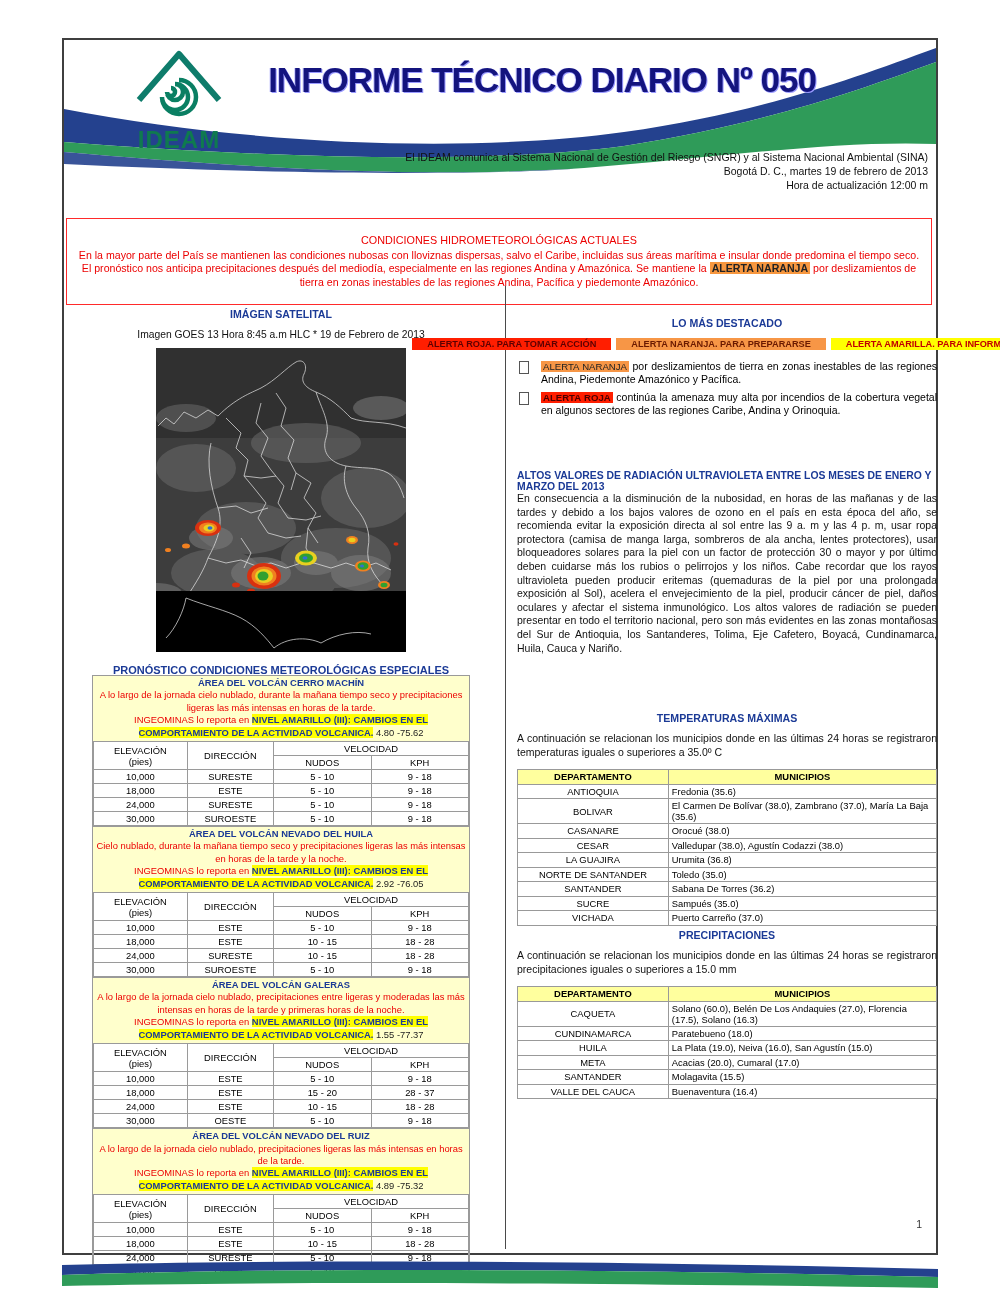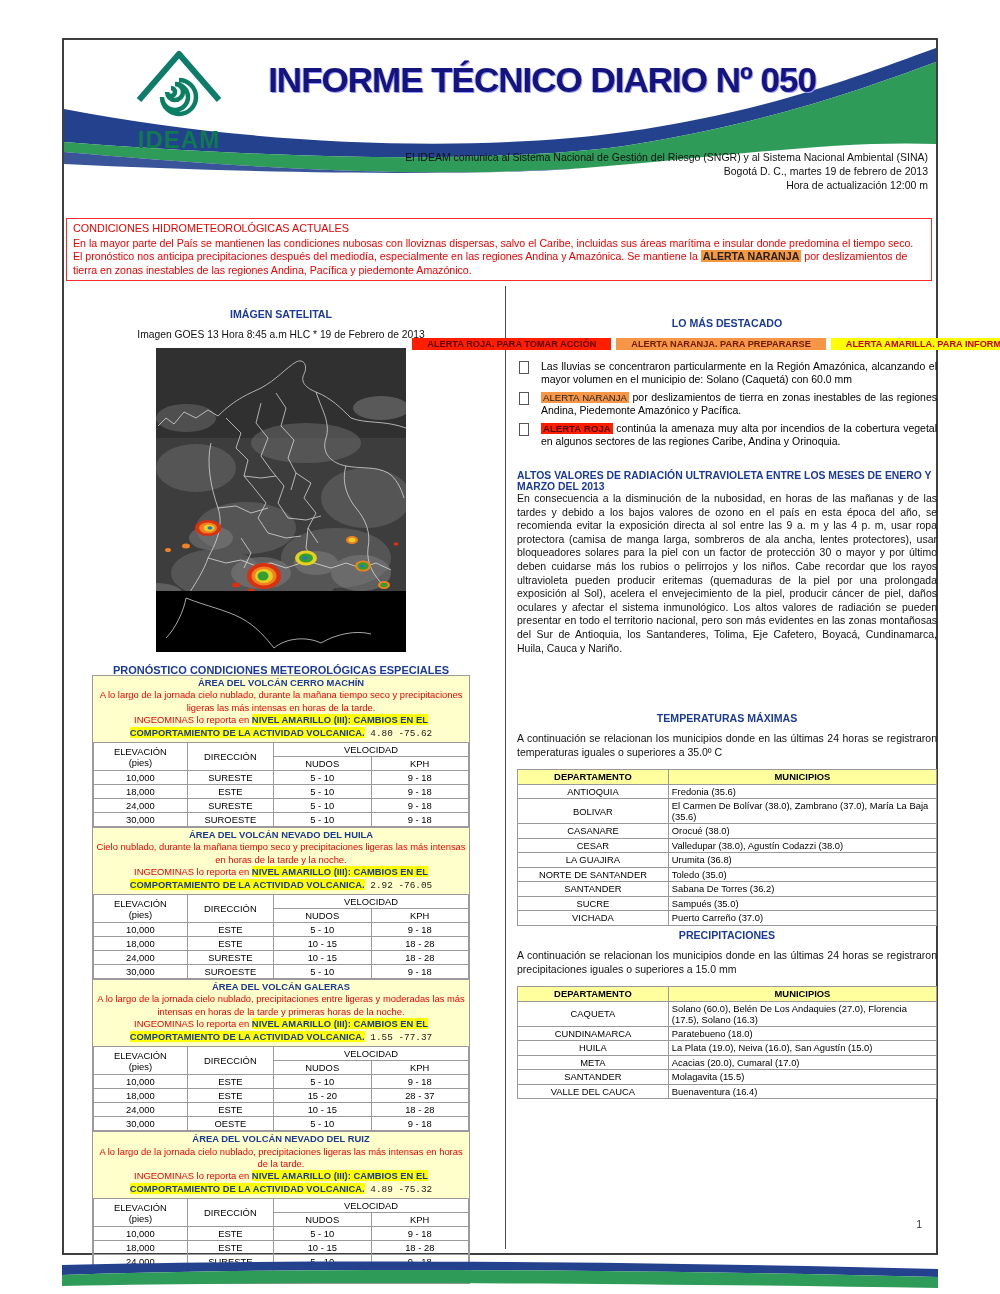--- a/index.html
+++ b/index.html
@@ -9,41 +9,41 @@
         border:2px solid #3f3f3f;background:#fff;}
   
   .swoosh{position:absolute;left:0;top:0;width:872px;height:150px;}
   .logo{position:absolute;left:40px;top:6px;width:150px;height:112px;}
   .doc-title{position:absolute;left:178px;top:20px;width:600px;text-align:center;
     font-size:35px;font-weight:bold;color:#14147e;letter-spacing:-1px;
     text-shadow:1px 1px 0 #9b9bff, -1px 0 0 #c9c9ff;white-space:nowrap;}
   .hdr-lines{position:absolute;right:8px;top:110px;width:560px;text-align:right;
     font-size:10.5px;line-height:14px;color:#111;}
   
-  .cond-box{position:absolute;left:2px;top:178px;width:852px;padding:3px 6px;
-    border:1px solid #ff2a2a;color:#ec0000;font-size:10.6px;line-height:13.5px;text-align:left;}
+  .cond-box{position:absolute;left:2px;top:178px;width:852px;padding:15px 6px;
+    border:1px solid #ff2a2a;color:#ec0000;font-size:10.6px;line-height:13.5px;text-align:center;}
   .cond-title{font-size:10.8px;margin-bottom:1px;}
   .hl-orange{background:#f7973f;color:#222;padding:0 2px;font-weight:bold;}
   
   .divider{position:absolute;left:441px;top:246px;width:1px;height:963px;background:#4a4a4a;}
   
   .sec-title{color:#1b3a96;font-weight:bold;font-size:10.6px;text-align:center;}
   
   .leftcol{position:absolute;left:28px;top:268px;width:378px;}
   .sat-caption{font-size:10.3px;text-align:center;margin-top:9px;color:#111;}
   .satimg{display:block;margin:8px auto 0 auto;width:250px;height:304px;}
   .forecast-title{margin-top:12px;font-size:11px;}
   .v-section{border:1px solid #9a9a9a;margin-top:-1px;}
   .v-section:first-of-type{margin-top:9px;}
   .v-band{background:#ffffcc;text-align:center;font-size:9.4px;line-height:12.4px;padding:1px 3px 2px 3px;}
   .v-title{color:#1b3a96;font-weight:bold;}
   .v-desc{color:#ec0000;}
   .v-red{color:#ec0000;}
   .v-hl{background:#ffff00;color:#1b3a96;font-weight:bold;}
-  .v-coords{color:#222;font-family:Liberation Mono, monospace;}
+  .v-coords{color:#222;}
   table{border-collapse:collapse;width:100%;}
   .v-table th,.v-table td{border:1px solid #9a9a9a;font-size:9.4px;padding:0;
      text-align:center;height:13px;font-weight:normal;}
   .v-table th{line-height:11px;}
   
   .rightcol{position:absolute;left:453px;top:252px;width:420px;}
   .blk{position:absolute;left:0;width:420px;}
   .legend{display:flex;gap:5px;justify-content:center;font-size:9.2px;font-weight:bold;white-space:nowrap;}
   .legend span{padding:1px 15px;}
   .lg-red{background:#ff1e00;color:#5d0000;}
@@ -376,24 +376,20 @@
 
     <div class="blk legend" style="top:46px">
       <span class="lg-red">ALERTA ROJA. PARA TOMAR ACCIÓN</span>
       <span class="lg-orange">ALERTA NARANJA. PARA PREPARARSE</span>
       <span class="lg-yellow">ALERTA AMARILLA. PARA INFORMARSE</span>
     </div>
 
     <ul class="blk bullets" style="top:68px">
       <li>
           <span class="sq"></span>
-          <span class="btext"><span>Las lluvias se concentraron particularmente en la Región Amazónica, alcanzando el mayor volumen en el municipio de: Solano (Caquetá) con 60.0 mm</span></span>
-        </li>
-      <li>
-          <span class="sq"></span>
           <span class="btext"><span class="badge-orange">ALERTA NARANJA</span><span> por deslizamientos de tierra en zonas inestables de las regiones Andina, Piedemonte Amazónico y Pacífica.</span></span>
         </li>
       <li>
           <span class="sq"></span>
           <span class="btext"><span class="badge-red">ALERTA ROJA</span><span> continúa la amenaza muy alta por incendios de la cobertura vegetal en algunos sectores de las regiones Caribe, Andina y Orinoquia.</span></span>
         </li>
     </ul>
 
     <div class="blk uv-title" style="top:178px">ALTOS VALORES DE RADIACIÓN ULTRAVIOLETA ENTRE LOS MESES DE ENERO Y MARZO DEL 2013</div>
     <div class="blk para" style="top:200px">En consecuencia a la disminución de la nubosidad, en horas de las mañanas y de las tardes y debido a los bajos valores de ozono en el país en esta época del año, se recomienda evitar la exposición directa al sol entre las 9 a. m y las 4 p. m, usar ropa protectora (camisa de manga larga, sombreros de ala ancha, lentes protectores), usar bloqueadores solares para la piel con un factor de protección 30 o mayor y por último deben cuidarse más los rubios o pelirrojos y los niños. Cabe recordar que los rayos ultravioleta pueden producir eritemas (quemaduras de la piel por una prolongada exposición al Sol), acelera el envejecimiento de la piel, producir cáncer de piel, daños oculares y afectar el sistema inmunológico. Los altos valores de radiación se pueden presentar en todo el territorio nacional, pero  son más evidentes en las zonas montañosas del Sur de Antioquia, los Santanderes, Tolima, Eje Cafetero, Boyacá, Cundinamarca, Huila, Cauca y Nariño.</div>

